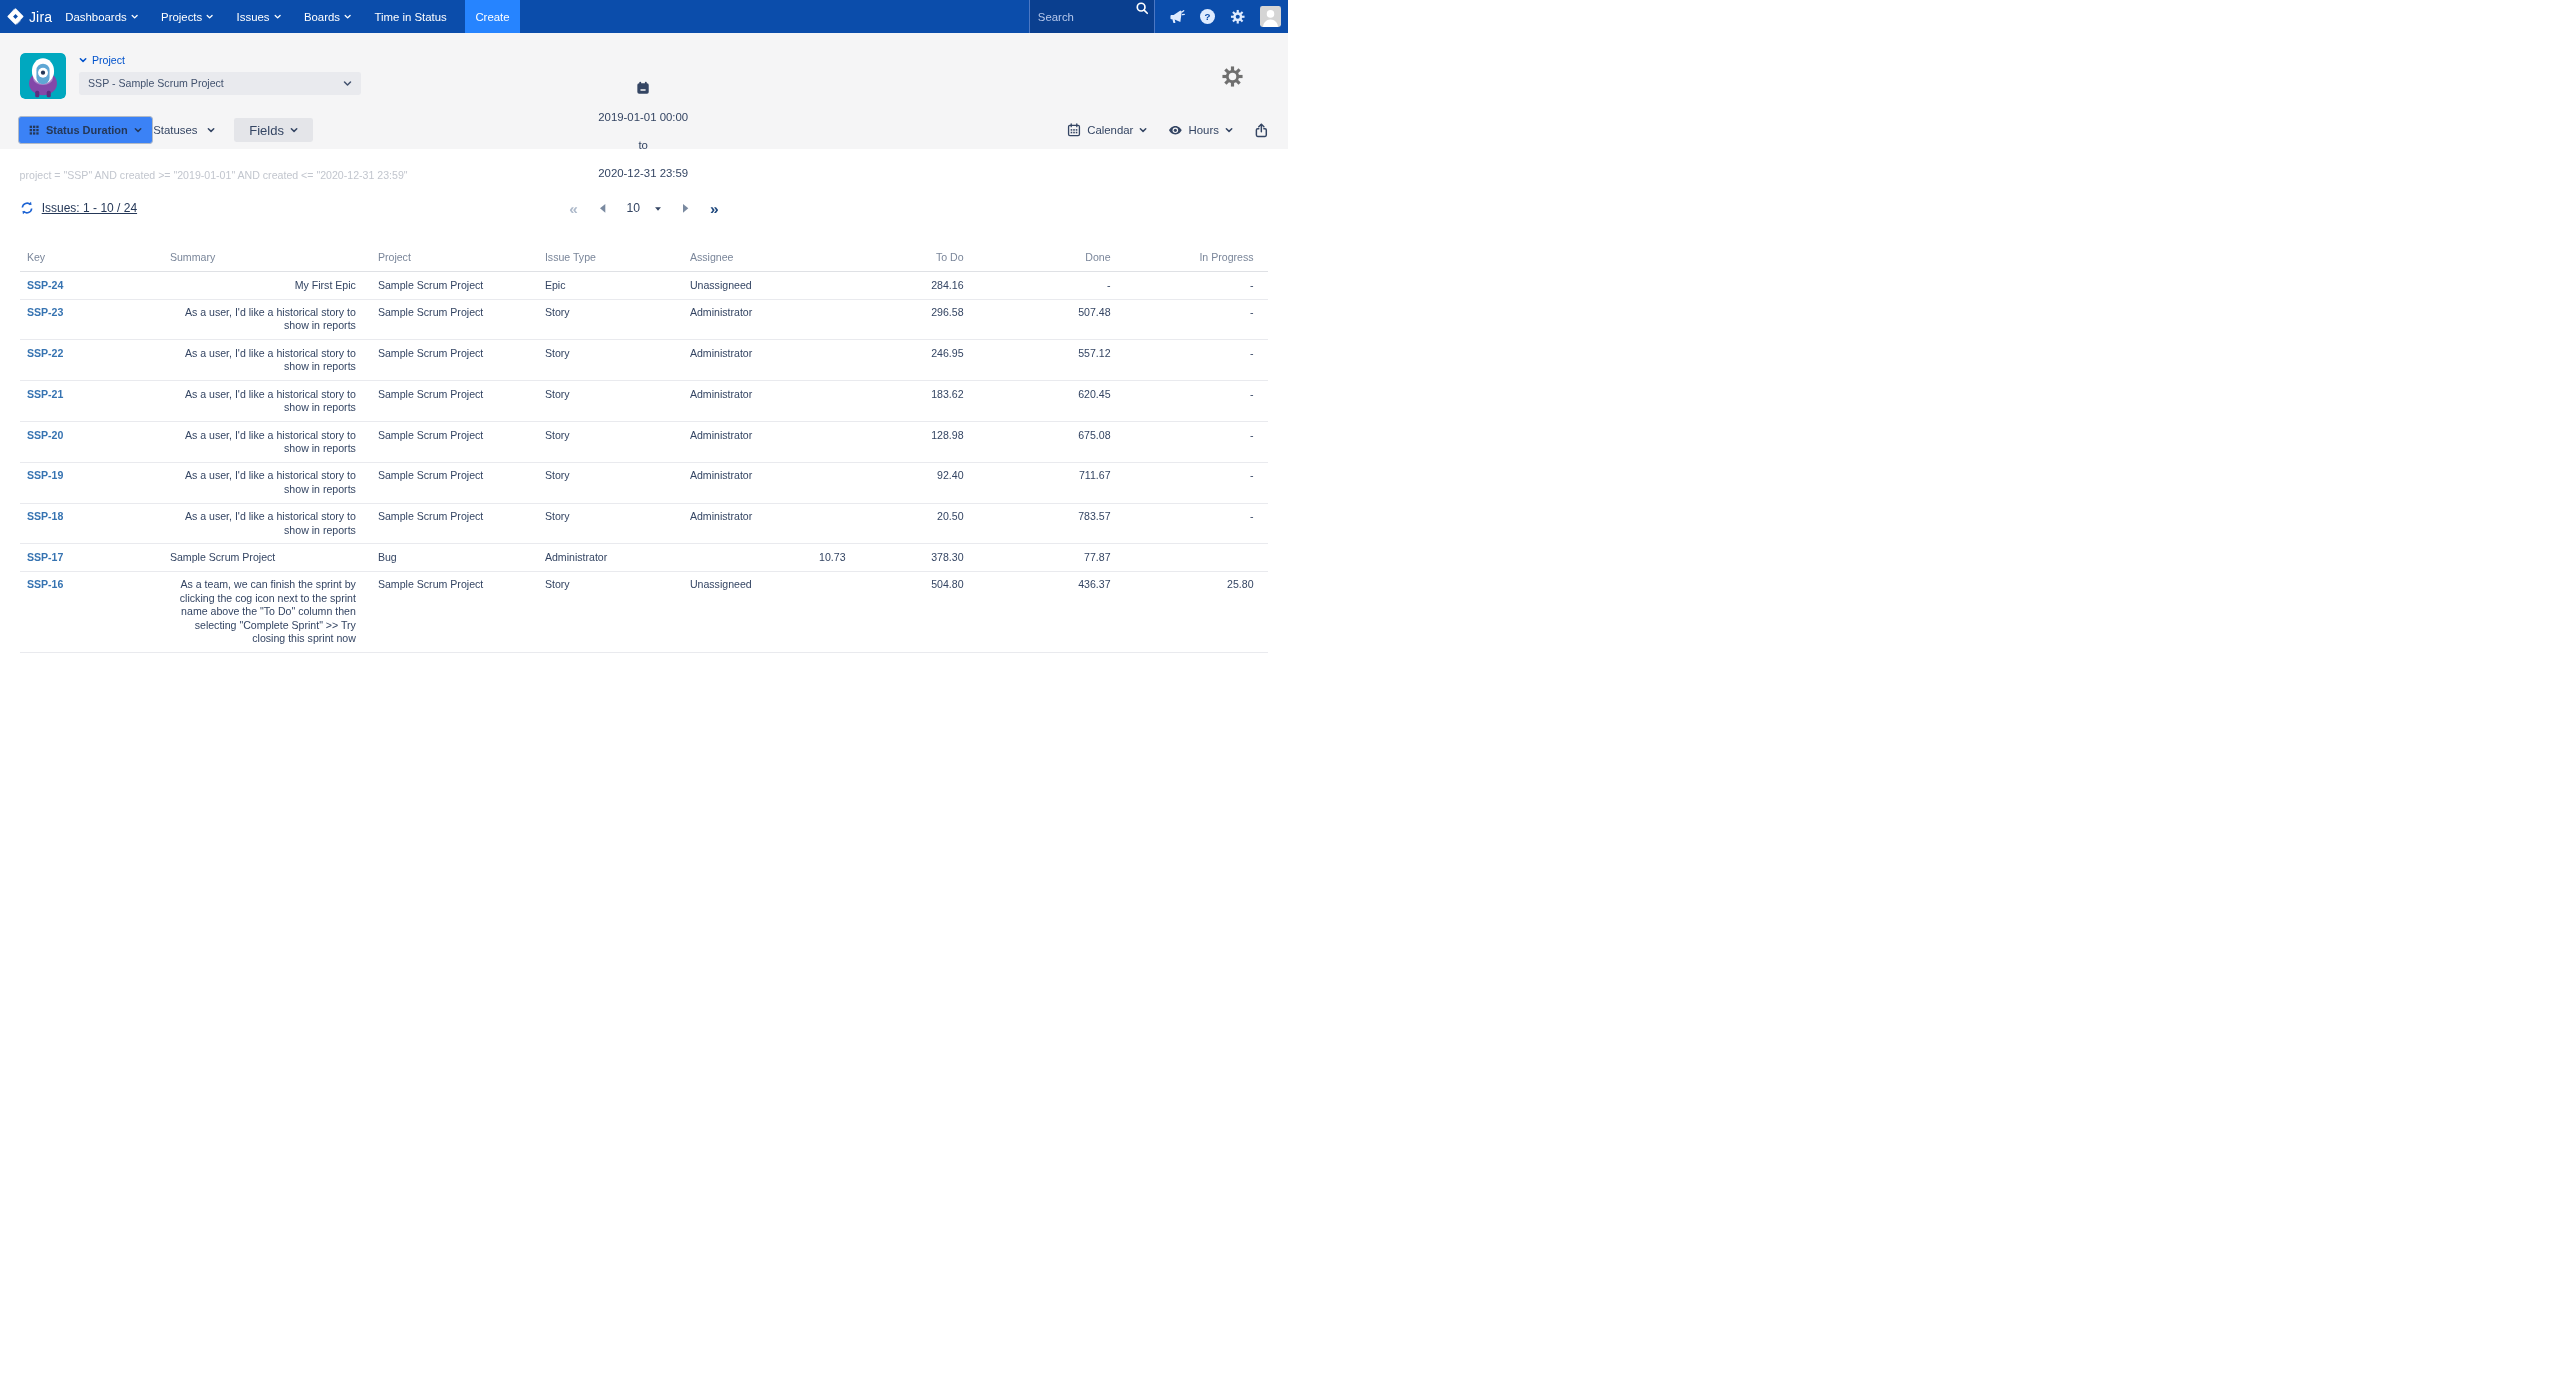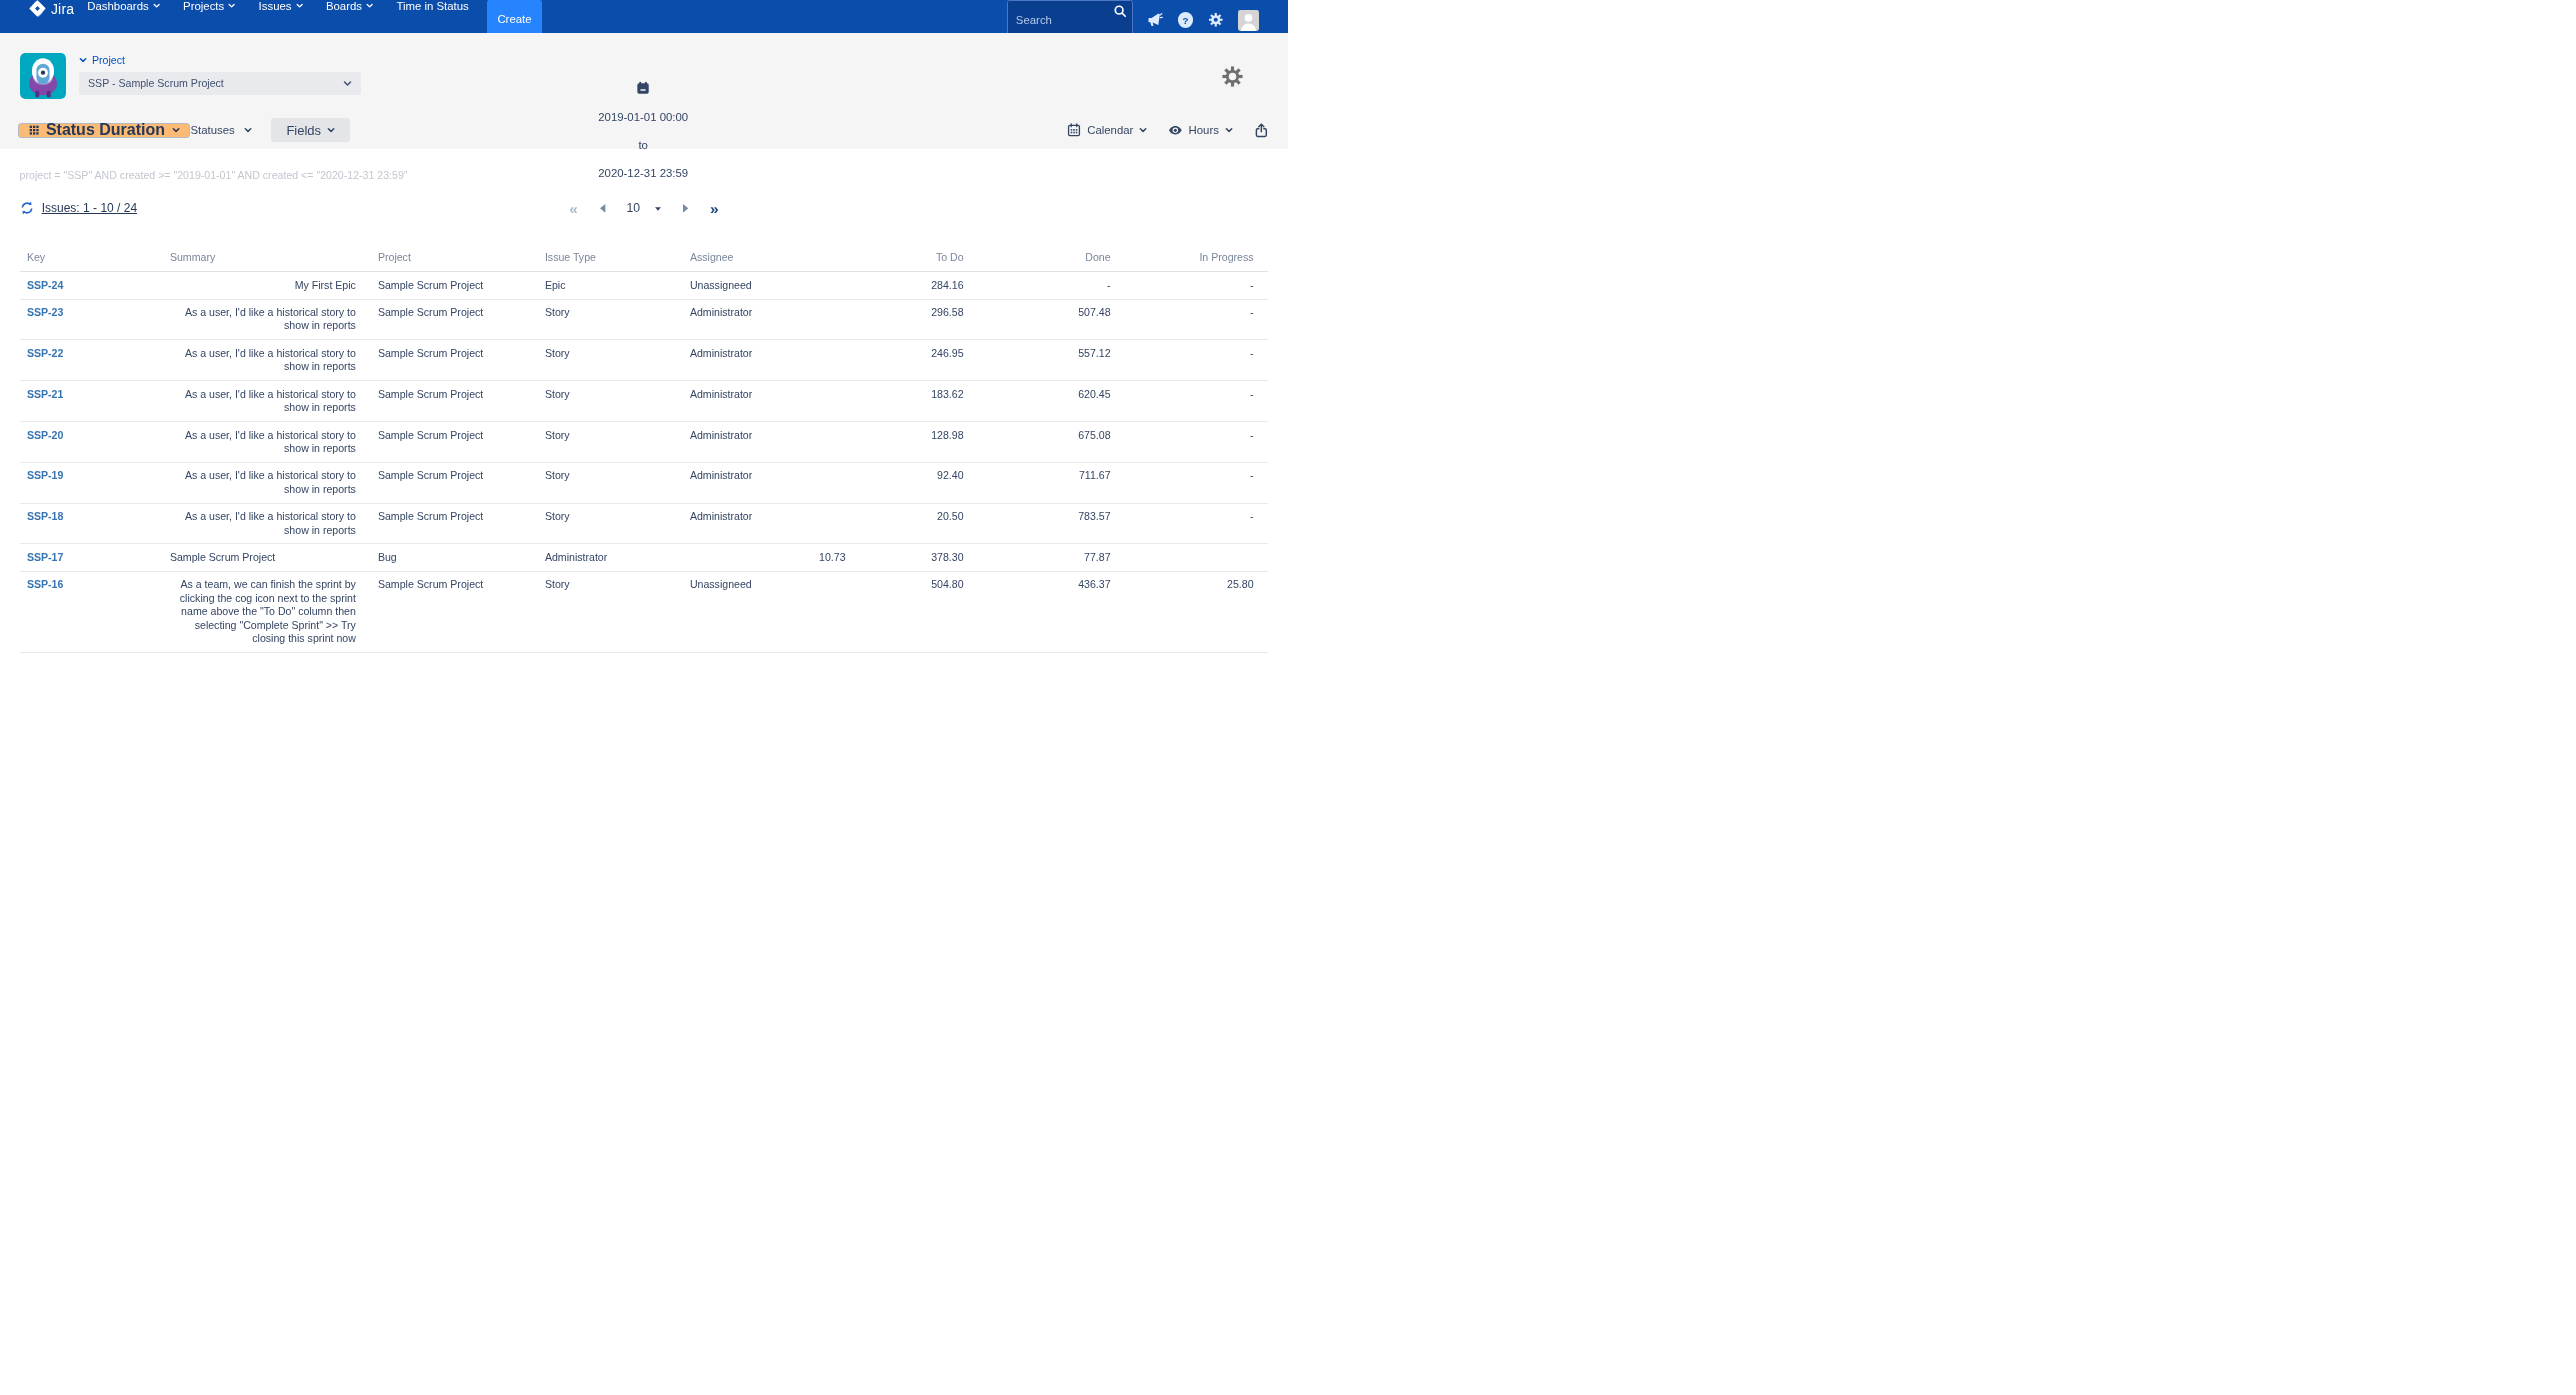--- a/index.html
+++ b/index.html
@@ -19,21 +19,21 @@
     --icon-light:#DEEBFF;
   }
   *{box-sizing:border-box;}
   html,body{margin:0;padding:0;}
   body{
     width:1288px;height:698px;overflow:hidden;background:#fff;
     font-family:"Liberation Sans","DejaVu Sans",sans-serif;
     -webkit-font-smoothing:antialiased;
   }
   
-  .topbar{height:33px;background:var(--bar-blue);display:flex;align-items:flex-start;padding:0 29px;color:#fff;}
+  .topbar{height:33px;background:var(--bar-blue);display:flex;align-items:center;padding:0 7px;color:#fff;}
   .brand{display:flex;align-items:center;gap:4.9px;margin-right:13px;cursor:pointer;}
   .brand-text{font-size:14px;font-weight:500;letter-spacing:0.2px;}
   .topnav{display:flex;align-items:center;gap:23px;font-size:11.4px;}
   .topnav .nav-item{display:flex;align-items:center;gap:4.1px;color:#fff;cursor:pointer;white-space:nowrap;}
   .chev{flex:0 0 auto;}
   .create-btn{margin-left:18px;background:var(--create-blue);color:#fff;border:none;border-radius:2.4px;
     height:38px;padding:0 10.6px;font-size:11.4px;font-family:inherit;cursor:pointer;}
   .top-right{margin-left:auto;display:flex;align-items:center;gap:14.7px;}
   .searchbox{position:relative;}
   .searchbox input{width:126px;height:40px;background:#0A3F8F;border:0.8px solid #4C78C4;border-radius:2.4px;
@@ -47,22 +47,22 @@
   
   .project-header{position:relative;height:116px;background:var(--gray-bg);padding:0 19.6px;}
   .avatar56{position:absolute;left:19.6px;top:19.6px;width:46px;height:46px;border-radius:4.9px;overflow:hidden;}
   .proj-col{position:absolute;left:79px;top:21px;}
   .proj-label{display:flex;align-items:center;gap:4.9px;color:var(--label-blue);font-size:10.6px;cursor:pointer;}
   .proj-select{margin-top:5.7px;width:282px;height:23.6px;background:var(--select-bg);border-radius:2.4px;
     display:flex;align-items:center;justify-content:space-between;padding:0 9px;color:#42526E;font-size:10.6px;cursor:pointer;}
   .big-gear{position:absolute;right:44px;top:32px;color:#6F6F6F;cursor:pointer;}
   
   .toolbar{position:absolute;left:18px;right:19.6px;top:85px;height:24.4px;display:flex;align-items:center;}
-  .report-type-btn{display:flex;align-items:center;gap:6.5px;height:15px;padding:0 9.8px;background:#fdba74;
-    border:0.8px solid #B3BAC5;border-radius:3.3px;color:var(--text-dark);font-weight:700;font-size:16px;cursor:pointer;}
+  .report-type-btn{display:flex;align-items:center;gap:6.5px;height:28px;padding:0 9.8px;background:#3b82f6;
+    border:0.8px solid #B3BAC5;border-radius:3.3px;color:var(--text-dark);font-weight:700;font-size:11px;cursor:pointer;}
   .statuses-btn{display:flex;align-items:center;gap:9px;color:var(--text-mid);font-size:11.4px;cursor:pointer;}
   .fields-btn{margin-left:19.6px;display:flex;align-items:center;gap:5.7px;height:23.6px;padding:0 15px;
     background:var(--fields-bg);border-radius:2.4px;color:var(--text-mid);font-size:13px;cursor:pointer;}
   .date-range{position:absolute;left:50%;transform:translateX(-50%);display:flex;align-items:center;gap:16px;
     color:var(--text-mid);font-size:11.4px;cursor:pointer;white-space:nowrap;flex-direction:column;}
   .date-range .to-word{margin:0 4.9px;}
   .toolbar-right{margin-left:auto;display:flex;align-items:center;gap:21px;color:var(--text-mid);font-size:11.4px;}
   .tb-drop{display:flex;align-items:center;gap:5.7px;cursor:pointer;}
   .export-btn{display:flex;align-items:center;cursor:pointer;color:var(--text-mid);}
   

